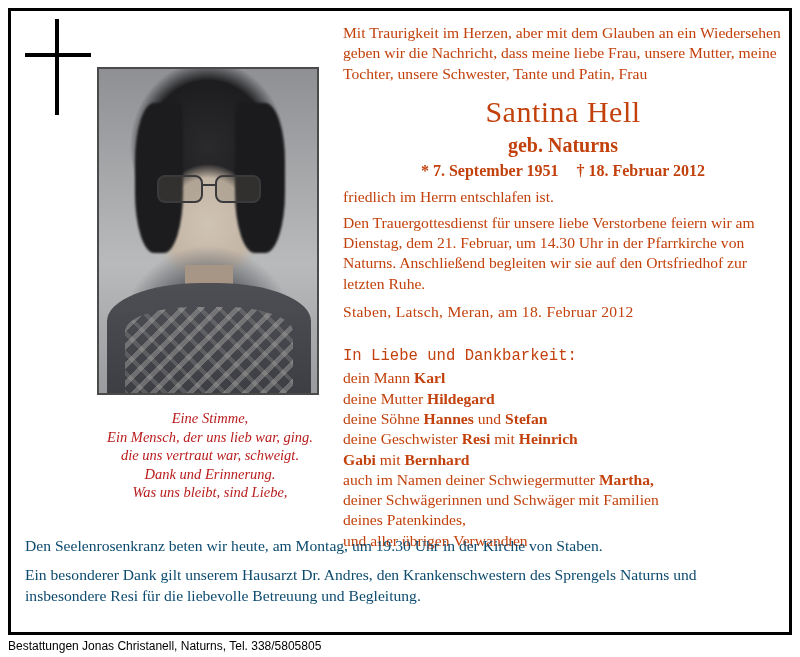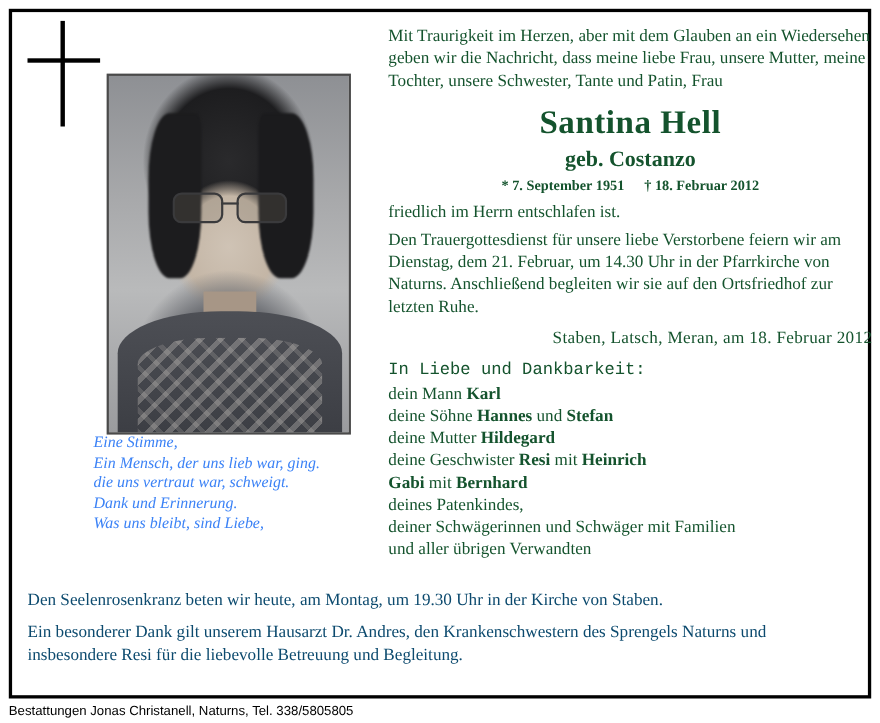--- a/index.html
+++ b/index.html
@@ -134,70 +134,69 @@
   .photo .neck {
     position: absolute;
     left: 86px; top: 196px;
     width: 48px; height: 34px;
     background: #a79686;
   }
 
   .verse {
     position: absolute;
     left: 74px;
-    top: 382px;
+    top: 398px;
     width: 250px;
-    text-align: left;
+    text-align: center;
     font-style: italic;
     font-size: 14.5px;
     line-height: 1.28;
-    color: #3b82f6;
+    color: #b91c1c;
   }
 
   
   .right-col {
     position: absolute;
-    left: 342px;
+    left: 332px;
     top: 12px;
     width: 440px;
     font-size: 15.6px;
     line-height: 1.3;
-    color: #14532d;
+    color: #c2410c;
   }
   .intro {
     margin: 0 0 8px 0;
   }
   .name {
     text-align: center;
-    font-weight: bold;
+    font-weight: normal;
     font-size: 30px;
     letter-spacing: 0.5px;
     margin: 2px 0 0 0;
   }
   .born-name {
     text-align: center;
     font-weight: bold;
     font-size: 20px;
     margin: 1px 0 3px 0;
   }
   .dates {
     text-align: center;
     font-weight: bold;
-    font-size: 13px;
+    font-size: 16px;
     margin: 0 0 5px 0;
   }
   .dates .sep { display: inline-block; width: 18px; }
   .para {
     margin: 0 0 6px 0;
   }
   .para.tight { margin-bottom: 2px; font-family: Liberation Mono, monospace; }
   .places {
-    margin: 8px 0 8px 0;
+    margin: 8px 0 24px 0;
     letter-spacing: 0.3px;
-    text-align: right;
   }
   .family {
     margin: 0;
   }
   .family .ln { display: block; }
   .family b { font-weight: bold; }
   .fam-ind { padding-left: 0px; }
 
   
   .bottom {
@@ -253,39 +252,40 @@
         <div>Ein Mensch, der uns lieb war, ging.</div>
         <div>die uns vertraut war, schweigt.</div>
         <div>Dank und Erinnerung.</div>
         <div>Was uns bleibt, sind Liebe,</div>
       </div>
 
       <div class="right-col">
         <p class="intro">Mit Traurigkeit im Herzen, aber mit dem Glauben an ein Wiedersehen geben wir die Nachricht, dass meine liebe Frau, unsere Mutter, meine Tochter, unsere Schwester, Tante und Patin, Frau</p>
 
         <div class="name">Santina Hell</div>
-        <div class="born-name">geb. Costanzo</div>
+        <div class="born-name">geb. Naturns</div>
         <div class="dates">
           <span>* 7. September 1951</span><span class="sep"></span><span>† 18. Februar 2012</span>
         </div>
 
         <p class="para">friedlich im Herrn entschlafen ist.</p>
         <p class="para">Den Trauergottesdienst für unsere liebe Verstorbene feiern wir am Dienstag, dem 21. Februar, um 14.30 Uhr in der Pfarrkirche von Naturns. Anschließend begleiten wir sie auf den Ortsfriedhof zur letzten Ruhe.</p>
         <p class="places">Staben, Latsch, Meran, am 18. Februar 2012</p>
         <p class="para tight">In Liebe und Dankbarkeit:</p>
 
         <div class="family">
           <span class="ln"><span>dein Mann </span><b>Karl</b></span>
+          <span class="ln"><span>deine Mutter </span><b>Hildegard</b></span>
           <span class="ln"><span>deine Söhne </span><b>Hannes</b><span> und </span><b>Stefan</b></span>
-          <span class="ln"><span>deine Mutter </span><b>Hildegard</b></span>
           <span class="ln"><span>deine Geschwister </span><b>Resi</b><span> mit </span><b>Heinrich</b></span>
           <span class="ln fam-ind"><b>Gabi</b><span> mit </span><b>Bernhard</b></span>
 
+          <span class="ln"><span>auch im Namen deiner Schwiegermutter </span><b>Martha,</b></span>
+          <span class="ln">deiner Schwägerinnen und Schwäger mit Familien</span>
           <span class="ln">deines Patenkindes,</span>
-          <span class="ln">deiner Schwägerinnen und Schwäger mit Familien</span>
           <span class="ln">und aller übrigen Verwandten</span>
         </div>
       </div>
 
       <div class="bottom">
         <p>Den Seelenrosenkranz beten wir heute, am Montag, um 19.30 Uhr in der Kirche von Staben.</p>
         <p>Ein besonderer Dank gilt unserem Hausarzt Dr. Andres, den Krankenschwestern des Sprengels Naturns und insbesondere Resi für die liebevolle Betreuung und Begleitung.</p>
       </div>
 
     </div>

